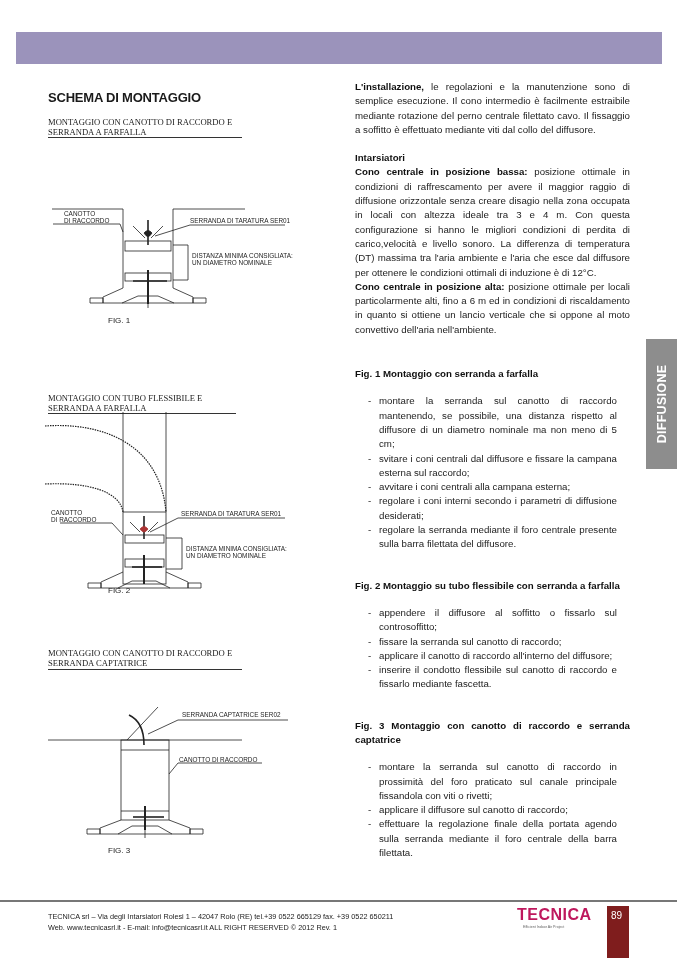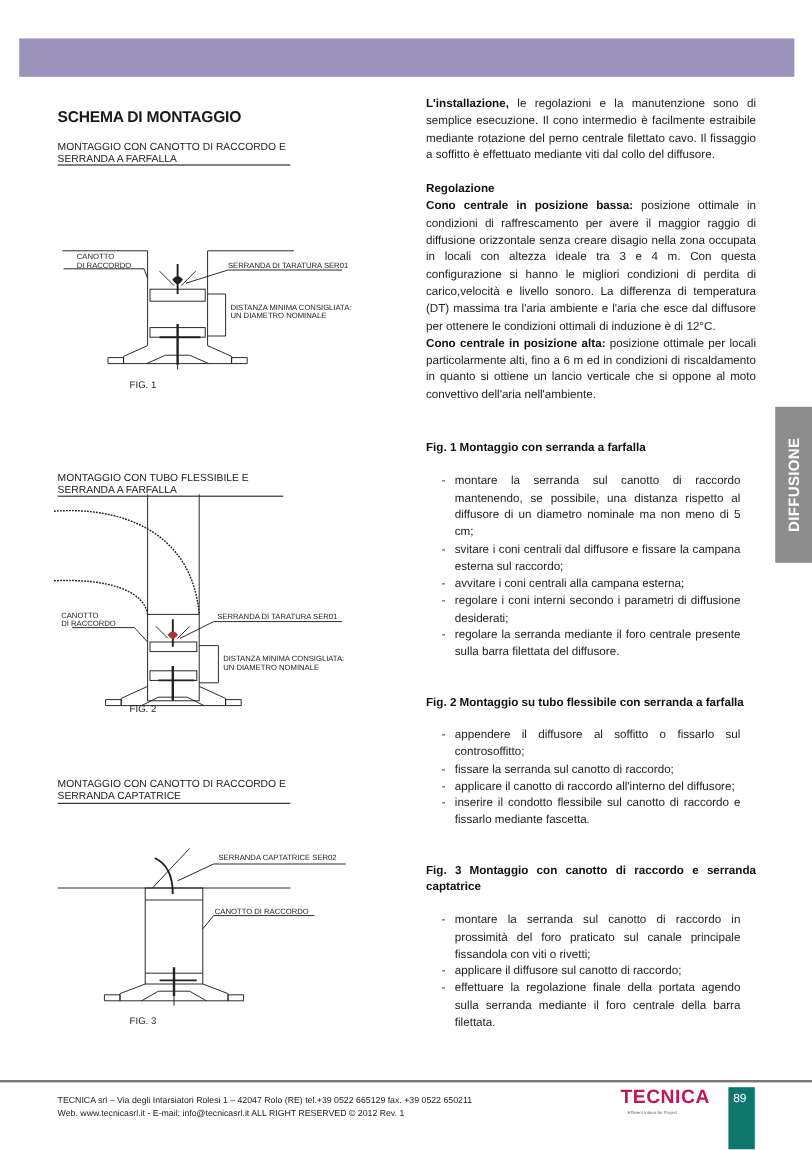--- a/index.html
+++ b/index.html
@@ -1,40 +1,40 @@
 <!DOCTYPE html>
 <html><head>
 <meta charset="utf-8">
 <style>
   html, body { margin:0; padding:0; }
   body { width:677px; height:958px; background:#ffffff; position:relative; overflow:hidden;
          font-family:"Liberation Sans", sans-serif; color:#1a1a1a; }
   .header-bar { position:absolute; left:16px; top:32px; width:646px; height:32px; background:#9b93bb; }
   .section-title { position:absolute; left:48px; top:79px; font-weight:bold; font-size:13px; letter-spacing:-0.2px;margin-top:11px; }
-  .fig-title { position:absolute; font-size:8.6px; line-height:10px; color:#222; }
+  .fig-title { position:absolute; font-size:8.6px; line-height:10px; color:#222;font-family:Liberation Serif, serif; }
   .fig-rule { position:absolute; height:1px; background:#333; }
   .fig-label { position:absolute; font-size:8px; color:#222;padding-left:24px; }
   svg.diagram { position:absolute; overflow:visible; }
   svg text { font-family:"Liberation Sans", sans-serif; font-size:6.4px; fill:#222; }
   .right-col { position:absolute; left:355px; top:80px; width:275px; font-size:9.7px; line-height:14.3px; color:#222; }
   .right-col p { margin:0; text-align:justify; }
   .right-col .gap { height:14px; }
   .right-col b { color:#111; }
   .list { margin:13px; padding:0; list-style:none; }
   .list li { position:relative; padding-left:11px; text-align:justify; }
   .list li::before { content:"-"; position:absolute; left:0; top:0; }
   .side-tab { position:absolute; left:646px; top:339px; width:31px; height:130px; background:#8d8d8d; }
   .side-tab span { position:absolute; left:50%; top:50%; transform:translate(-50%,-50%) rotate(-90deg);
                    color:#fff; font-weight:bold; font-size:12.5px; letter-spacing:0.3px; white-space:nowrap; }
   .footer-rule { position:absolute; left:0; top:900px; width:677px; height:2px; background:#777; }
   .footer-text { position:absolute; left:48px; top:911px; font-size:7.3px; line-height:11px; color:#222; }
   .logo { position:absolute; left:517px; top:907px; width:80px; }
   .logo-word { font-weight:bold; font-size:16px; color:#be185d; letter-spacing:0.5px; line-height:16px; }
   .logo-tag { font-size:3.6px; color:#666; margin-top:2px; padding-left:6px; }
-  .page-box { position:absolute; left:607px; top:906px; width:22px; height:52px; background:#0f766e; }
+  .page-box { position:absolute; left:607px; top:906px; width:22px; height:52px; background:#7f1d1d; }
   .page-box span { position:absolute; left:4px; top:4px; color:#fff; font-size:10px; }
 </style>
 </head>
 <body>
 
 <div class="header-bar"></div>
 
 <div class="section-title">SCHEMA DI MONTAGGIO</div>
 
 <div class="fig-title" style="left:48px;top:117px;">
@@ -136,21 +136,21 @@
     <line x1="105" y1="140" x2="105" y2="148"></line>
   </g>
   <text x="142" y="27">SERRANDA CAPTATRICE SER02</text>
   <text x="139" y="72">CANOTTO DI RACCORDO</text>
 </svg>
 <div class="fig-label" style="left:84px;top:846px;">FIG. 3</div>
 
 <div class="right-col">
   <p><b>L'installazione,</b><span> le regolazioni e la manutenzione sono di semplice esecuzione. Il cono intermedio è  facilmente estraibile mediante rotazione del perno centrale filettato cavo. Il fissaggio a soffitto è effettuato mediante viti dal collo del diffusore.</span></p>
   <div class="gap"></div>
-  <p><b>Regolazione</b></p>
+  <p><b>Intarsiatori</b></p>
   <p><b>Cono centrale in posizione bassa:</b><span> posizione ottimale in condizioni di raffrescamento per avere il maggior raggio di diffusione orizzontale senza creare disagio nella zona occupata in locali con altezza ideale tra 3 e 4 m. Con questa configurazione si hanno le migliori condizioni di perdita di carico,velocità e livello sonoro. La differenza di temperatura (DT) massima tra l'aria ambiente e l'aria che esce dal diffusore per ottenere le condizioni ottimali di induzione è di 12°C.</span></p>
   <p><b>Cono centrale in posizione alta:</b><span> posizione ottimale per locali particolarmente alti, fino a 6 m ed in condizioni di riscaldamento in quanto si ottiene un lancio verticale che si oppone al moto convettivo dell'aria nell'ambiente.</span></p>
   <div style="height:30px"></div>
 
   <p><b>Fig. 1 Montaggio con serranda a farfalla</b></p>
   <ul class="list">
     <li>montare la serranda sul canotto di raccordo mantenendo, se possibile, una distanza rispetto al diffusore di un diametro nominale ma non meno di 5 cm;</li>
     <li>svitare i coni centrali dal diffusore e fissare la campana esterna sul raccordo;</li>
     <li>avvitare i coni centrali alla campana esterna;</li>
     <li>regolare i coni interni secondo i parametri di diffusione desiderati;</li>

